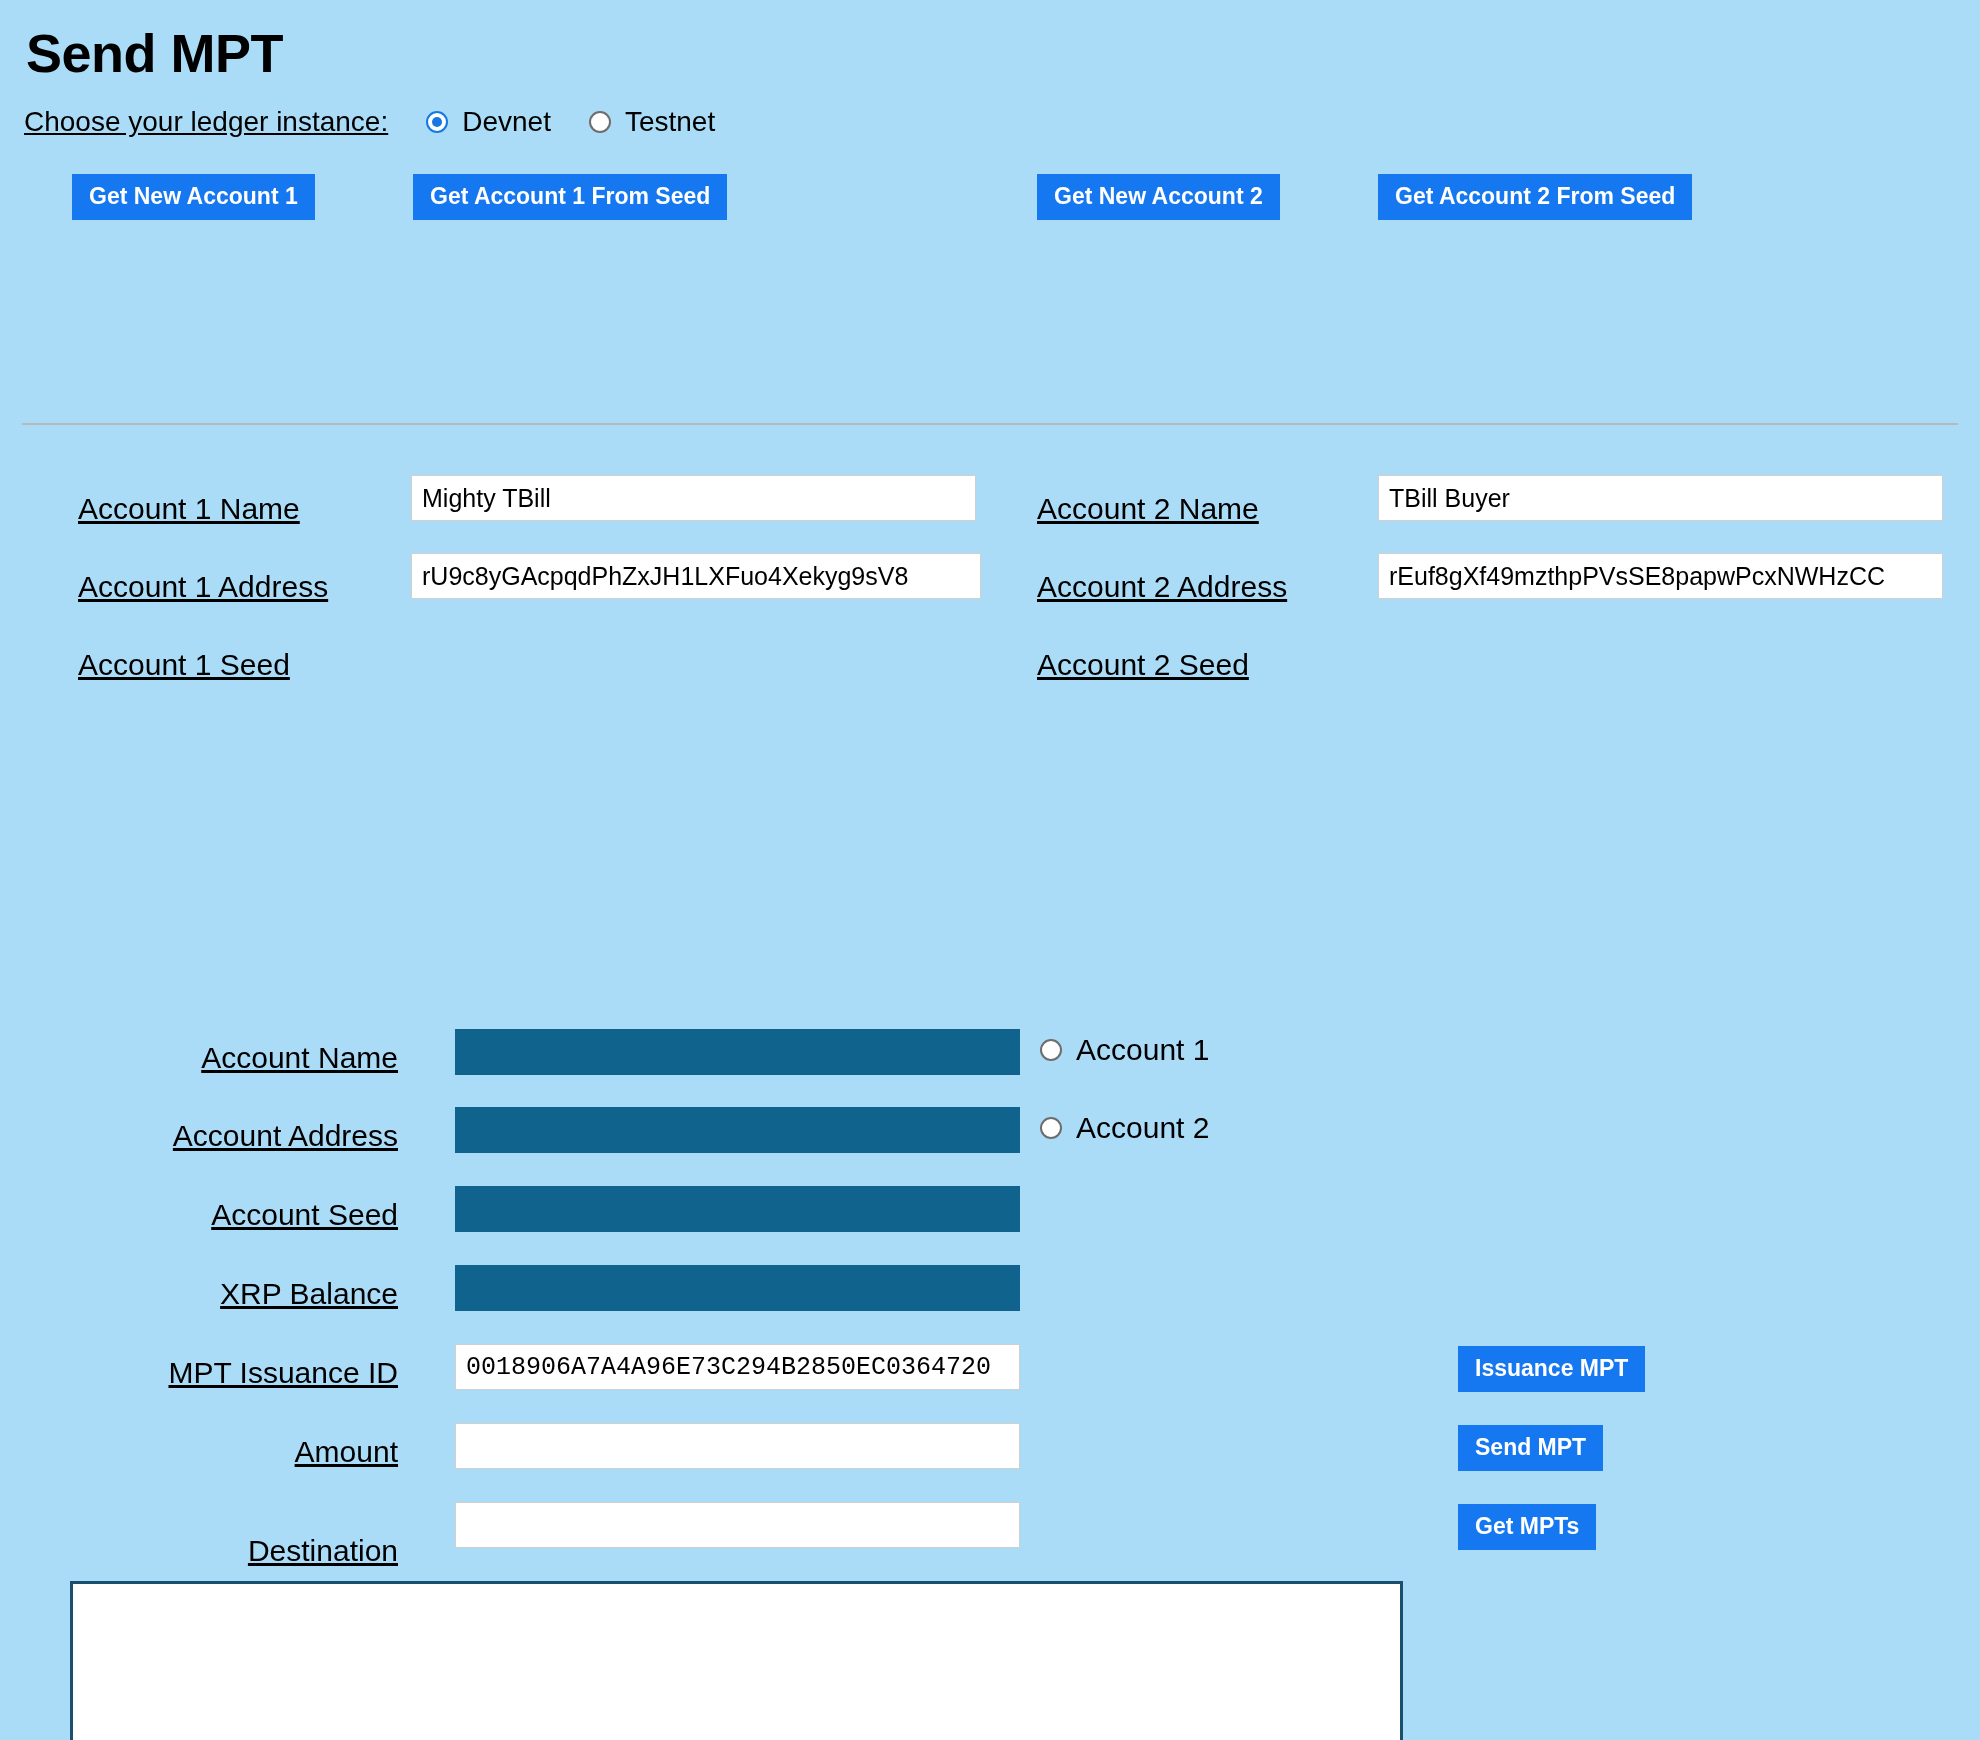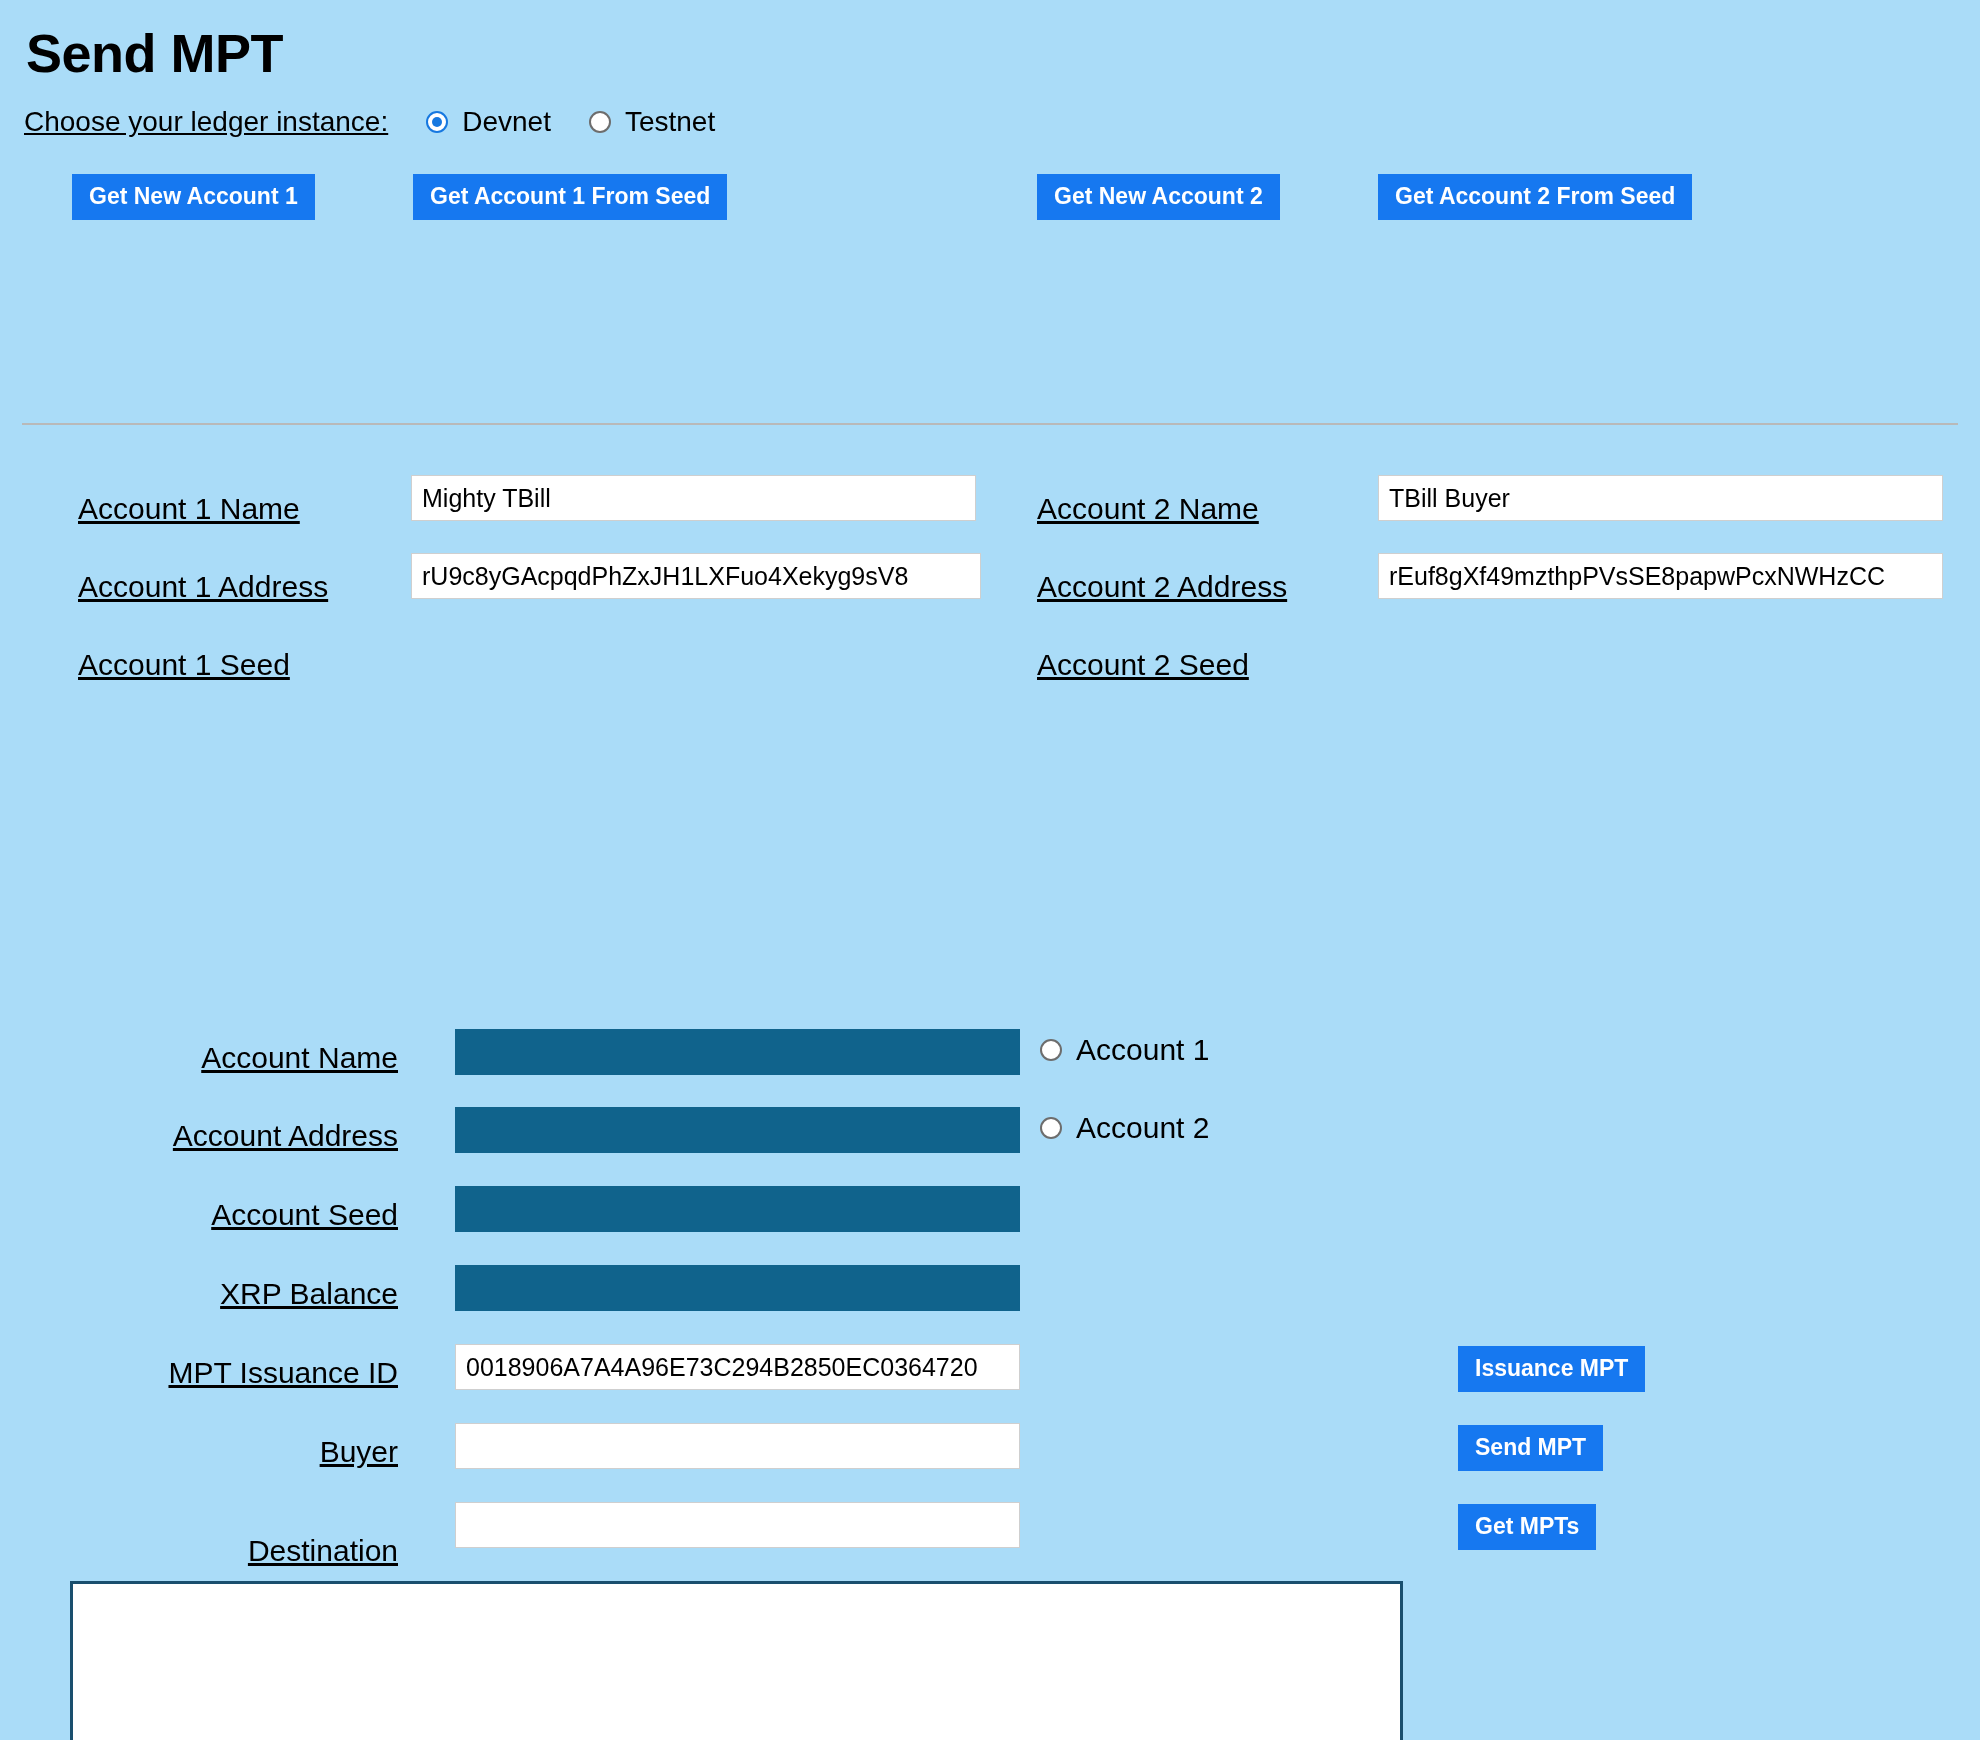--- a/index.html
+++ b/index.html
@@ -128,21 +128,21 @@
     height: 46px;
   }
   .fld-plain {
     background: #fff;
     border: 1px solid #cfcfcf;
     height: 46px;
     font-size: 25px;
     color: #000;
     padding: 8px 10px;
     box-sizing: border-box;
-    font-family: Liberation Sans, sans-serif;
+    font-family: Liberation Mono, monospace;
   }
   .radio-row {
     display: flex;
     align-items: center;
     font-size: 30px;
   }
   .textarea {
     background: #fff;
     border: 3px solid #1a4f6e;
     box-sizing: border-box;
@@ -209,21 +209,21 @@
 
     <span class="lbl-right abs" style="left:0px; top:757px; width:398px;">Account Seed</span>
     <div class="fld-dark abs" style="left:455px; top:745px; width:565px;"></div>
 
     <span class="lbl-right abs" style="left:0px; top:836px; width:398px;">XRP Balance</span>
     <div class="fld-dark abs" style="left:455px; top:824px; width:565px;"></div>
 
     <span class="lbl-right abs" style="left:0px; top:915px; width:398px;">MPT Issuance ID</span>
     <input class="fld-plain abs" style="left: 455px; top: 903px; width: 565px;" value="0018906A7A4A96E73C294B2850EC0364720">
 
-    <span class="lbl-right abs" style="left:0px; top:994px; width:398px;">Buyer</span>
+    <span class="lbl-right abs" style="left:0px; top:994px; width:398px;">Amount</span>
     <input class="fld-plain abs" style="left: 455px; top: 982px; width: 565px;" value="">
 
     <span class="lbl-right abs" style="left:0px; top:1093px; width:398px;">Destination</span>
     <input class="fld-plain abs" style="left: 455px; top: 1061px; width: 565px;" value="">
 
     <div class="radio-row abs" style="left:1040px; top:592px;">
       <span class="radio"></span>
       <span>Account 1</span>
     </div>
     <div class="radio-row abs" style="left:1040px; top:670px;">

